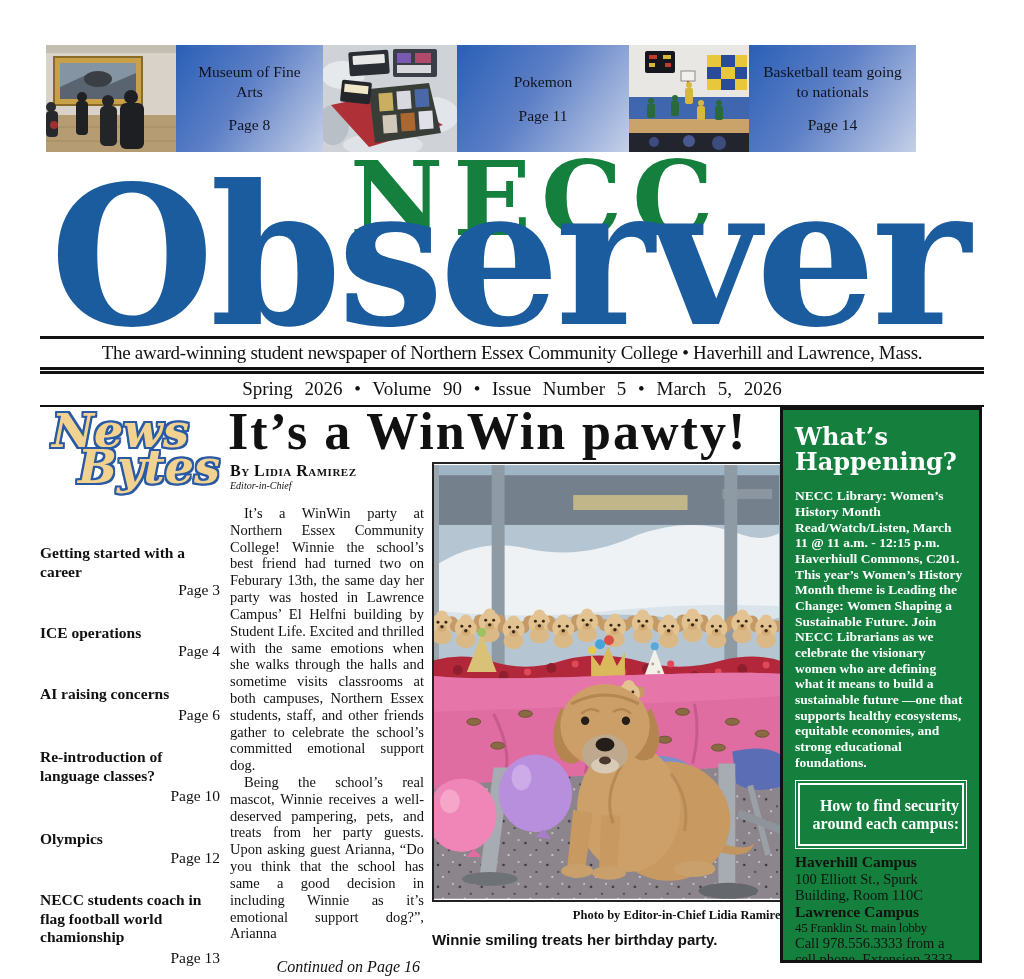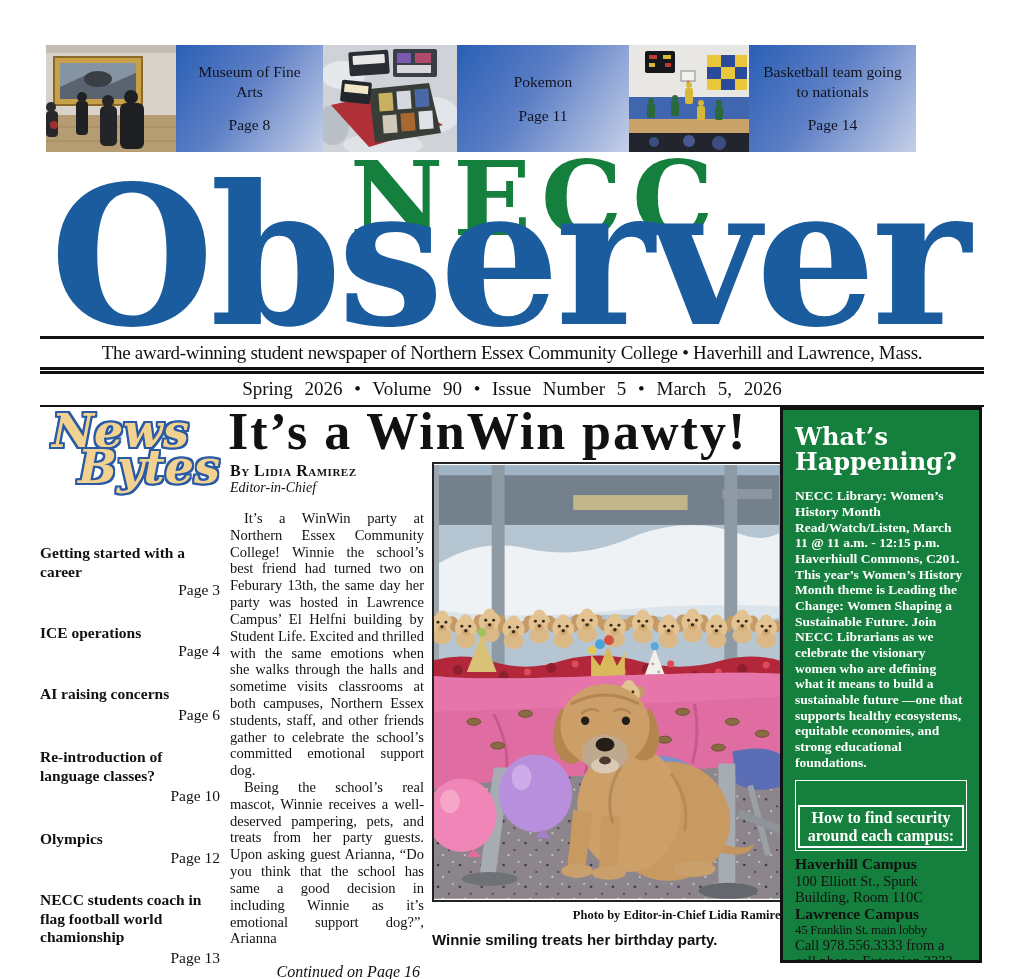--- a/index.html
+++ b/index.html
@@ -53,39 +53,39 @@
   .nb-item .nb-page{text-align:right;padding-right:4px;margin-top:0;}
   .nb-item.tight .nb-page{margin-top:2px;}
 
   
   .headline{font-size:52px;font-weight:bold;line-height:1.0;letter-spacing:2px;
             margin:0 0 4px -2px;white-space:nowrap;}
   .center-row{display:flex;}
   .article-col{width:194px;flex:none;margin-right:8px;}
   .photo-col{width:354px;flex:none;}
   .byline{font-weight:bold;font-size:16px;font-variant:small-caps;letter-spacing:0.5px;}
-  .author-title{font-style:italic;font-size:14px;margin-bottom:14px;}
+  .author-title{font-style:italic;font-size:10px;margin-bottom:14px;}
   .article-col p{margin:0;font-size:14.5px;line-height:1.16;text-align:justify;text-indent:14px;}
   .continued{font-style:italic;font-size:16px;text-align:right;padding-right:4px;margin-top:16px;}
   .photo-frame{border:2px solid #222;width:350px;}
   .photo-frame svg{display:block;}
   .photo-credit{font-weight:bold;font-size:12.5px;text-align:right;margin-top:6px;}
   .photo-caption{font-family:"Liberation Sans",sans-serif;font-weight:bold;font-size:15px;
                  margin-top:8px;}
 
   
   .wh-box{box-sizing:border-box;width:202px;height:556px;margin-top:1px;background:#15803d;
           border:3px solid #111;padding:14px 12px 10px;overflow:hidden;}
   .wh-title{font-family:"DejaVu Serif",serif;font-weight:bold;color:#fff;font-size:24px;
             line-height:1.05;margin-bottom:14px;}
   .wh-body{color:#fff;font-weight:bold;font-size:13.5px;line-height:1.16;}
   .sec-box{margin-top:10px;}
   .sec-header-outer{border:1.5px solid #fff;padding:2px;}
-  .sec-header-inner{border:2.5px solid #fff;padding:2px 3px;text-align:center;color:#fff;
-                    font-weight:bold;font-size:16px;line-height:1.1;margin-top:22px;}
+  .sec-header-inner{border:2.5px solid #fff;padding:12px 3px;text-align:right;color:#fff;
+                    font-weight:bold;font-size:16px;line-height:1.1;}
   .sec-body{color:#111;text-align:left;font-size:14.5px;line-height:1.12;margin-top:4px;}
   .sec-campus{font-weight:bold;font-size:15.5px;}
   .sec-addr2{font-size:13px;letter-spacing:-0.3px;}
 </style>
 </head>
 <body>
 
 <div class="page">
 
   <div class="banner">

